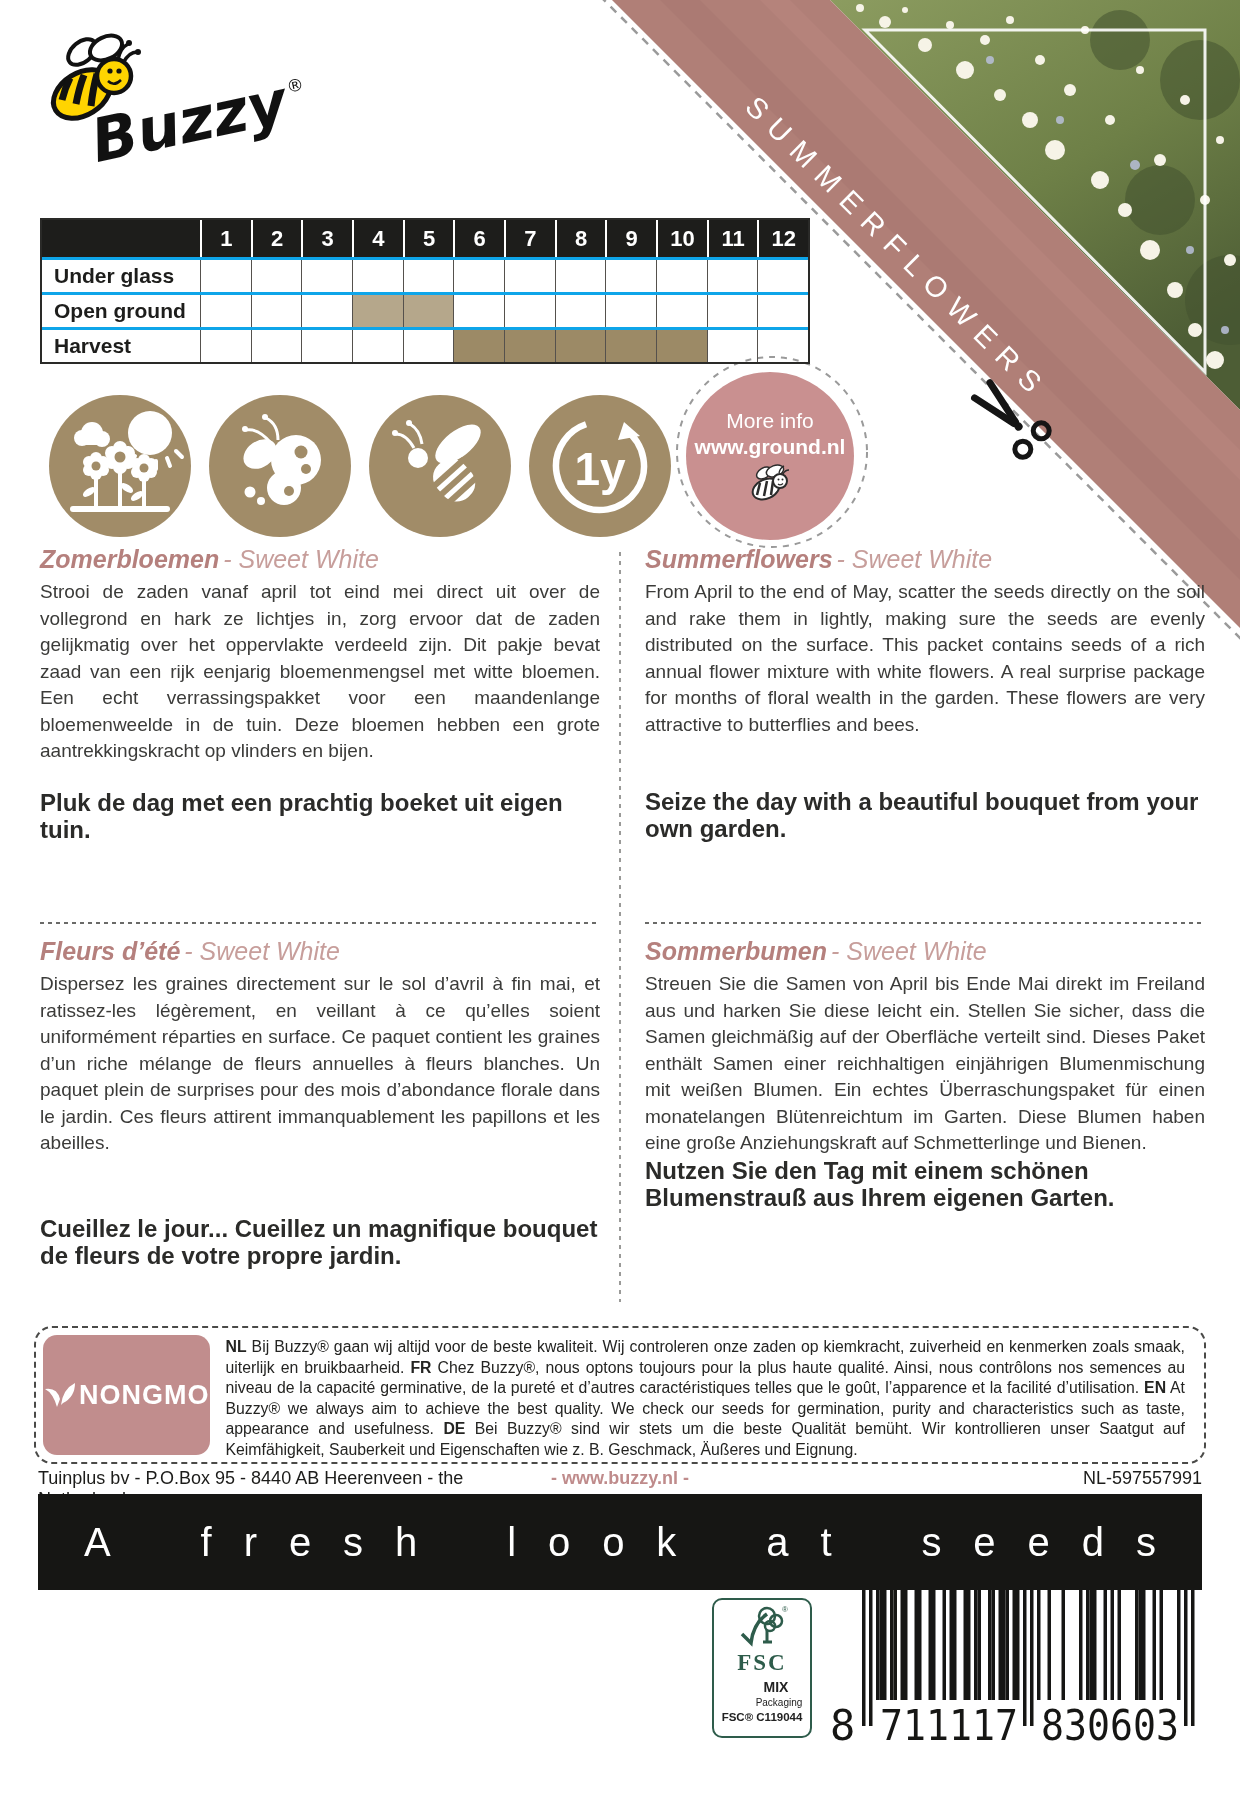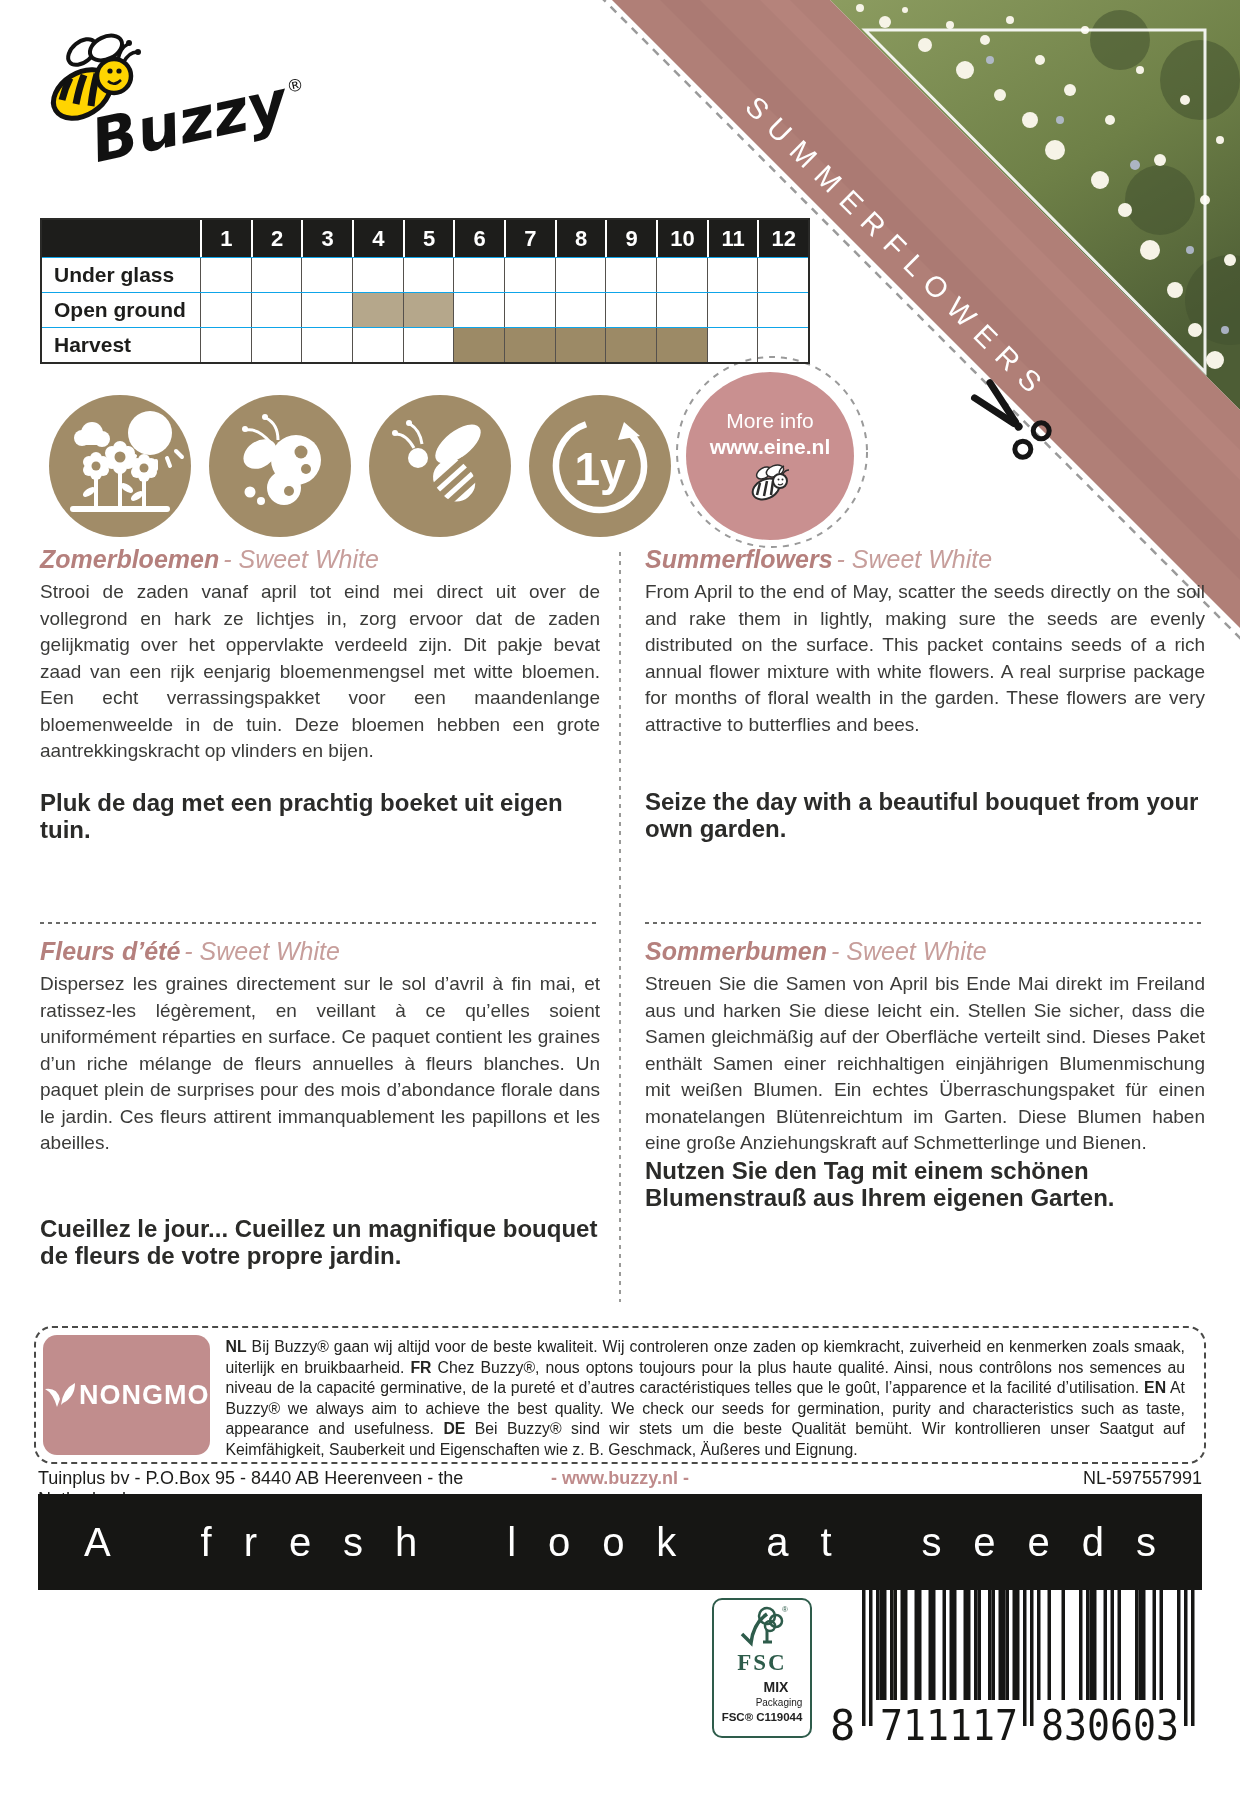--- a/index.html
+++ b/index.html
@@ -11,21 +11,21 @@
   .banner-text{position:absolute;left:762px;top:90px;transform-origin:0 0;transform:rotate(45deg);
         color:#fff;font-size:29px;letter-spacing:11px;font-weight:400;z-index:2;white-space:nowrap;}
   
   .logo{position:absolute;left:34px;top:22px;width:250px;height:180px;z-index:3;}
   .logo-bee{position:absolute;left:0;top:0;}
   .logo-text{position:absolute;left:56px;top:62px;font-size:60px;font-weight:700;font-style:italic;
         font-family:"DejaVu Sans",sans-serif;color:#111;transform:rotate(-12deg);letter-spacing:0px;}
   .logo-text sup{font-size:17px;font-weight:400;font-style:normal;vertical-align:28px;margin-left:4px;}
   
   .calendar{position:absolute;left:40px;top:218px;width:770px;z-index:3;border:2px solid #2a2a28;box-sizing:border-box;}
-  .cal-row{display:flex;height:35px;border-top:1px solid #0ea5e9;box-sizing:border-box;}
+  .cal-row{display:flex;height:35px;border-top:3px solid #0ea5e9;box-sizing:border-box;}
   .cal-row.cal-head{height:37px;background:#1d1d1b;border-top:none;}
   .cal-label{width:158px;flex:0 0 158px;display:flex;align-items:center;padding-left:12px;box-sizing:border-box;
         font-weight:700;font-size:21px;color:#1d1d1b;}
   .cal-cell{flex:1;border-left:1px solid #55514d;box-sizing:border-box;}
   .cal-head .cal-label{border:none;}
   .cal-head .cal-cell{display:flex;align-items:center;justify-content:center;color:#fff;
         font-weight:700;font-size:22px;border-left:2px solid #fff;}
   
   .icon-circle{position:absolute;top:395px;width:142px;height:142px;border-radius:50%;
         background:#a18c68;z-index:3;display:flex;align-items:center;justify-content:flex-end;}
@@ -346,21 +346,21 @@
   <div class="icon-circle" style="left:529px">
     <svg width="142" height="142" viewBox="-71 -71 142 142">
       <circle r="44" fill="none" stroke="#fff" stroke-width="6.5" stroke-dasharray="235 42" transform="rotate(-55)"></circle>
       <polygon points="24,-44 40,-30 18,-26" fill="#fff"></polygon>
     </svg>
     <span class="one-year-label">1y</span>
   </div>
 
   <div class="more-info">
     <span class="l1">More info</span>
-    <span class="l2">www.eine.nl</span>
+    <span class="l2">www.ground.nl</span>
     <svg width="56" height="40" viewBox="0 0 56 40" style="margin-top:4px">
       <ellipse cx="22" cy="10" rx="8" ry="5" fill="#fff" stroke="#2b2b2b" stroke-width="1.5" transform="rotate(-30 22 10)"></ellipse>
       <ellipse cx="33" cy="8" rx="9" ry="5.5" fill="#fff" stroke="#2b2b2b" stroke-width="1.5" transform="rotate(-20 33 8)"></ellipse>
       <ellipse cx="24" cy="26" rx="14" ry="9.5" fill="#fff" stroke="#2b2b2b" stroke-width="2" transform="rotate(-25 24 26)"></ellipse>
       <path d="M18 20 L15 32 M25 18 L22 33 M31 18 L29 32" stroke="#2b2b2b" stroke-width="2.5" fill="none"></path>
       <circle cx="38" cy="18" r="7" fill="#fff" stroke="#2b2b2b" stroke-width="2"></circle>
       <circle cx="36.5" cy="16.5" r="1" fill="#2b2b2b"></circle>
         <circle cx="40.5" cy="16.5" r="1" fill="#2b2b2b"></circle>
       <path d="M36 21 Q38 23 41 20.5" stroke="#2b2b2b" stroke-width="1.2" fill="none"></path>
       <path d="M41 11 Q43 7 47 7 M37 10 Q38 5 42 3" stroke="#2b2b2b" stroke-width="1.4" fill="none"></path>

